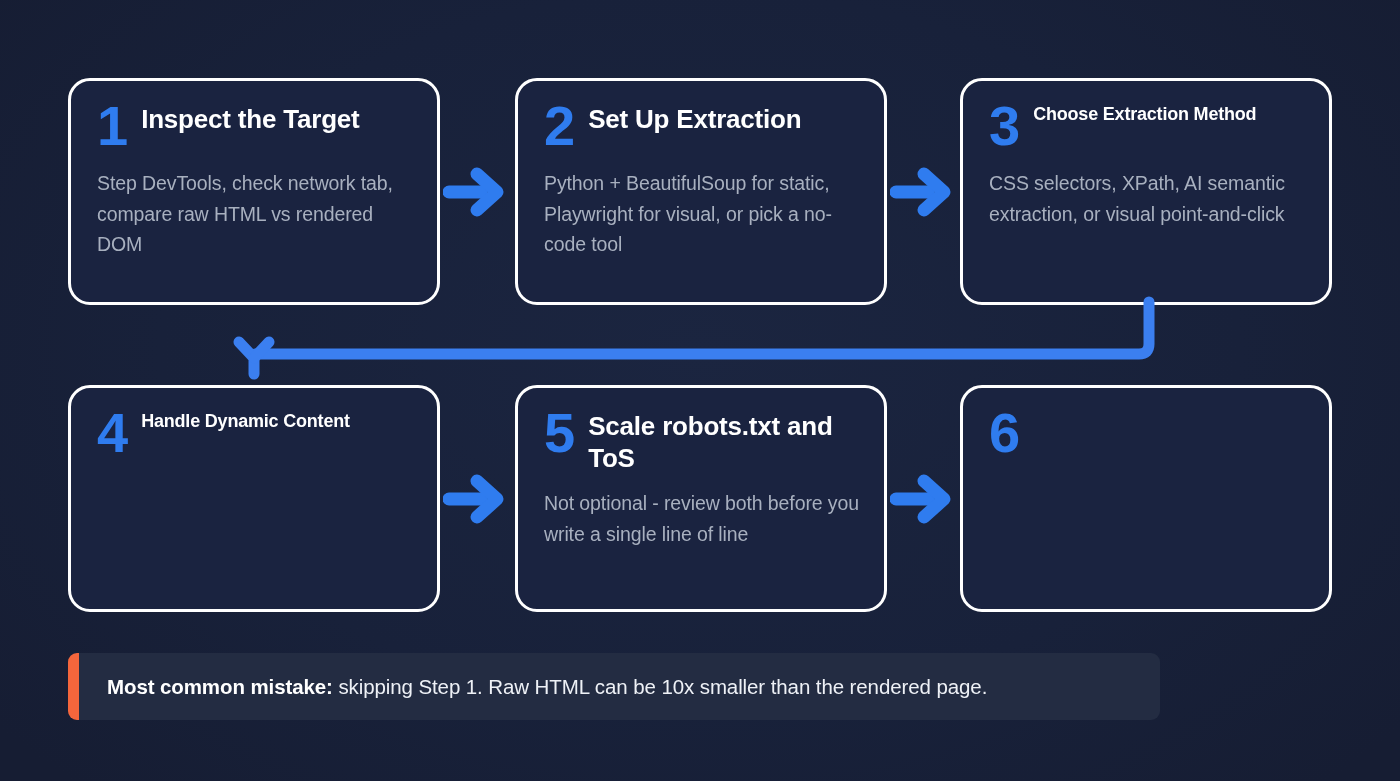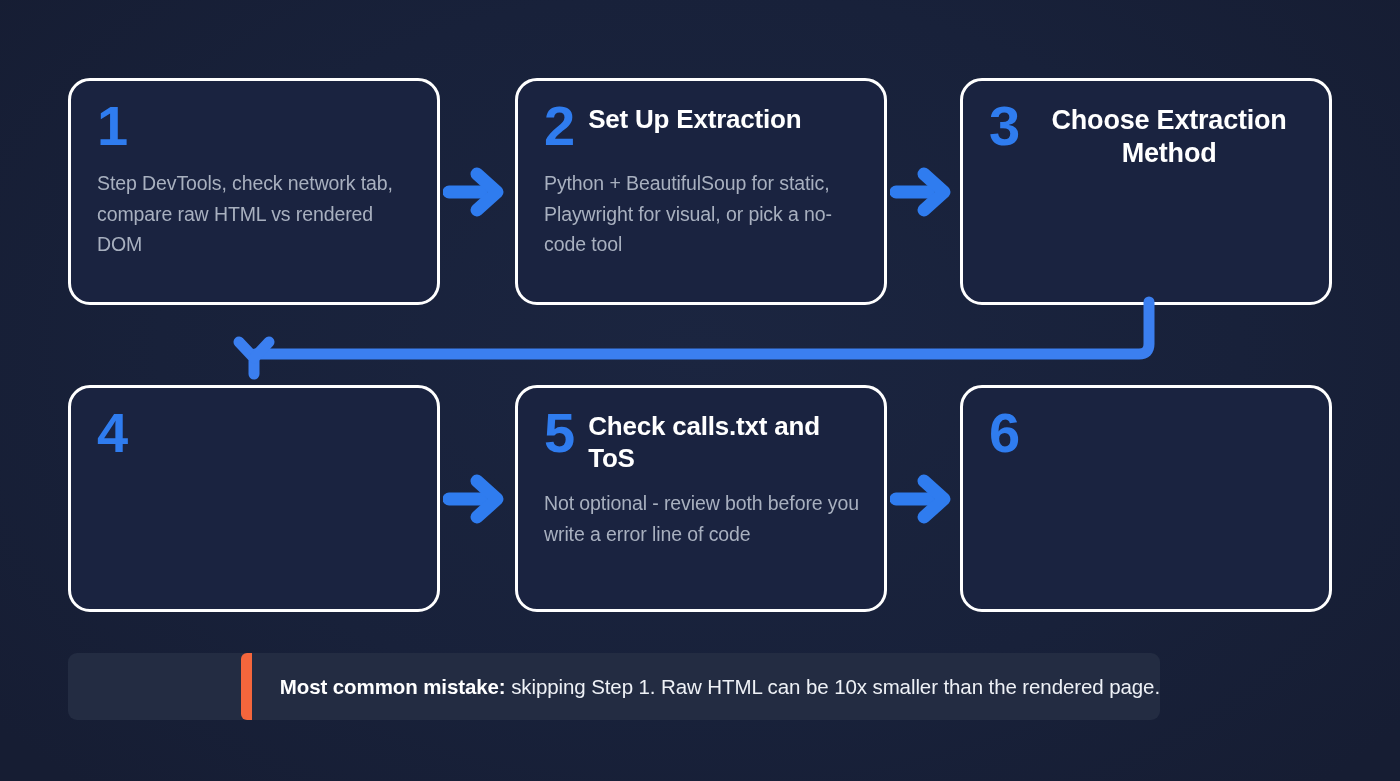--- a/index.html
+++ b/index.html
@@ -63,21 +63,21 @@
   }
 
   
   #card-1 { left: 68px;  top: 78px; }
   #card-2 { left: 515px; top: 78px; }
   #card-3 { left: 960px; top: 78px; }
   #card-4 { left: 68px;  top: 385px; }
   #card-5 { left: 515px; top: 385px; }
   #card-6 { left: 960px; top: 385px; }
 
-  #card-3 .card-title, #card-4 .card-title { font-size: 27px; text-align: center; }
+  #card-3 .card-title, #card-4 .card-title { font-size: 18px; text-align: center; }
 
   
   .arrow-h {
     position: absolute;
     width: 62px;
     height: 56px;
   }
   #arrow-1-2 { left: 443px; top: 164px; }
   #arrow-2-3 { left: 890px; top: 164px; }
   #arrow-4-5 { left: 443px; top: 471px; }
@@ -97,21 +97,20 @@
     position: absolute;
     left: 68px;
     top: 653px;
     width: 1092px;
     height: 67px;
     background: #232c42;
     border-radius: 9px;
     display: flex;
     align-items: center;
     overflow: hidden;
-    justify-content: flex-end;
   }
   #callout-accent {
     width: 11px;
     height: 67px;
     background: #f4663c;
     border-radius: 6px 0 0 6px;
     flex: 0 0 auto;
   }
   #callout-text {
     color: #eef1f6;
@@ -126,51 +125,54 @@
   }
 </style>
 </head>
 <body>
 
 <div id="page">
 
   <div class="card" id="card-1">
     <div class="card-head">
       <div class="card-num">1</div>
+      <div class="card-title">Inspect the Target</div>
     </div>
     <div class="card-body">Step DevTools, check network tab, compare raw HTML vs rendered DOM</div>
   </div>
 
   <div class="card" id="card-2">
     <div class="card-head">
       <div class="card-num">2</div>
       <div class="card-title">Set Up Extraction</div>
     </div>
     <div class="card-body">Python + BeautifulSoup for static, Playwright for visual, or pick a no-code tool</div>
   </div>
 
   <div class="card" id="card-3">
     <div class="card-head">
       <div class="card-num">3</div>
       <div class="card-title">Choose Extraction Method</div>
     </div>
+    <div class="card-body">CSS selectors, XPath, AI semantic extraction, or visual point-and-click</div>
   </div>
 
   <div class="card" id="card-4">
     <div class="card-head">
       <div class="card-num">4</div>
+      <div class="card-title">Handle Dynamic Content</div>
     </div>
   </div>
 
   <div class="card" id="card-5">
     <div class="card-head">
       <div class="card-num">5</div>
-      <div class="card-title">Check calls.txt and ToS</div>
-    </div>
-    <div class="card-body">Not optional - review both before you write a error line of code</div>
+      <div class="card-title">Scale robots.txt and ToS</div>
+    </div>
+    <div class="card-body">Not optional - review both before you write a single line of line</div>
   </div>
 
   <div class="card" id="card-6">
     <div class="card-head">
       <div class="card-num">6</div>
     </div>
   </div>
 
   <svg class="arrow-h" id="arrow-1-2" viewBox="0 0 62 56">
     <path d="M6 28 H38" stroke="#2f7cef" stroke-width="13" stroke-linecap="round" fill="none"></path>

